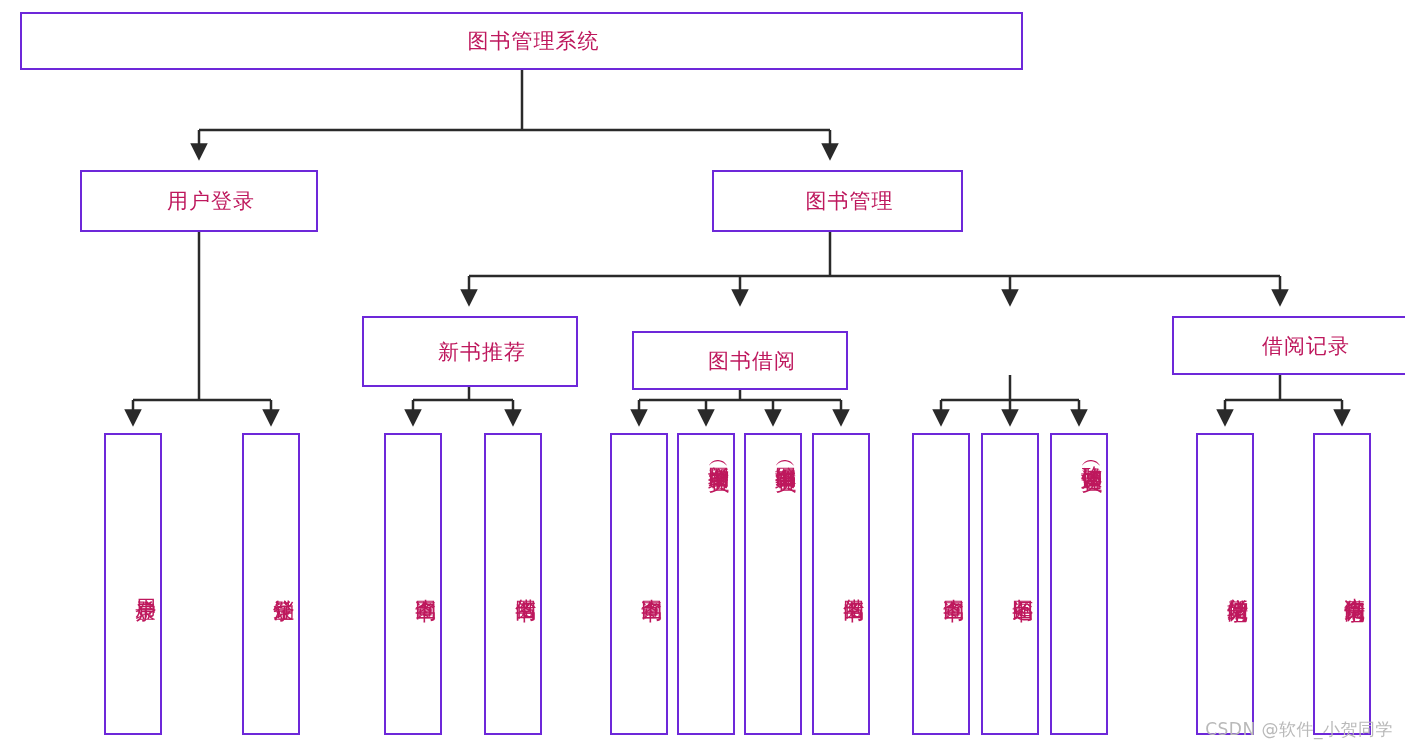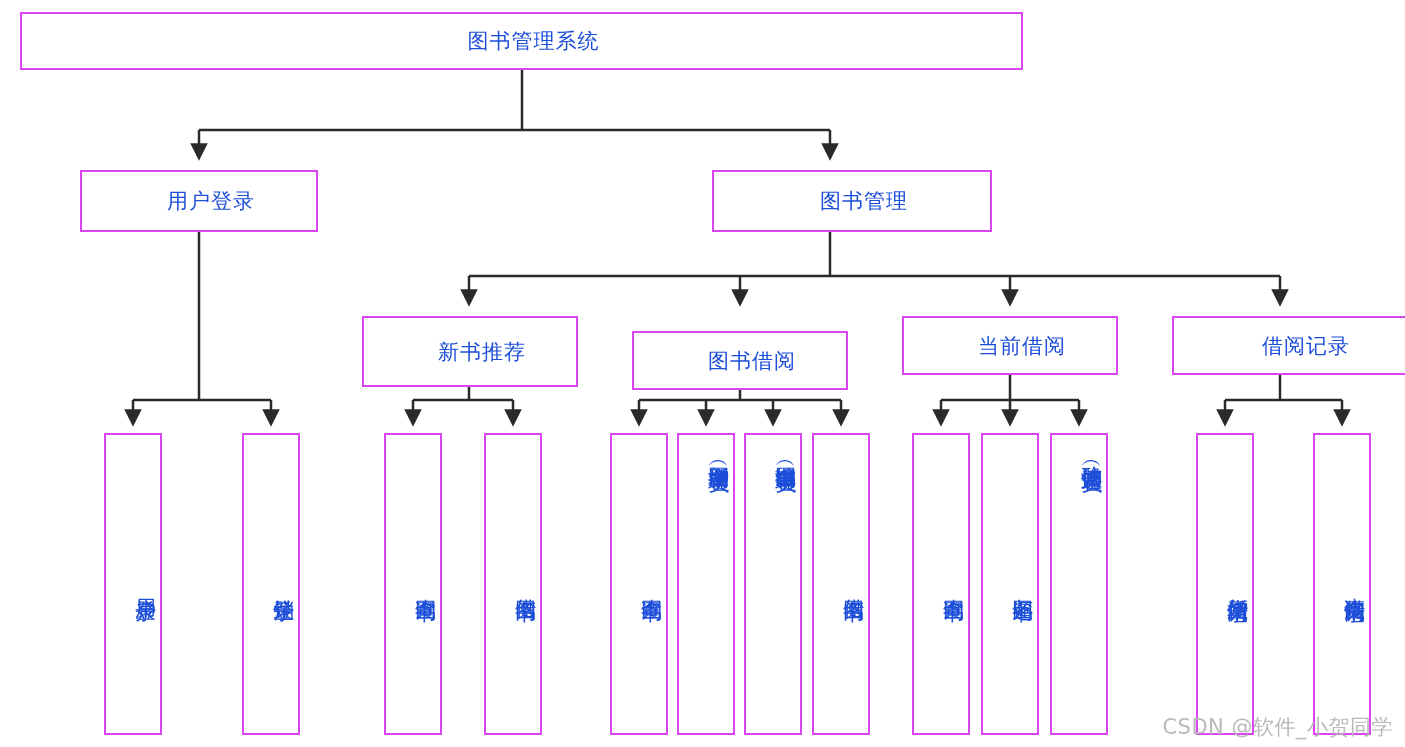--- a/index.html
+++ b/index.html
@@ -21,26 +21,26 @@
     position: absolute;
     left: 0;
     top: 0;
     width: 1405px;
     height: 747px;
     pointer-events: none;
   }
   .node {
     position: absolute;
     box-sizing: border-box;
-    border: 2px solid #d946ef;
+    border: 2px solid #6d28d9;
     background: #ffffff;
     display: flex;
     align-items: center;
     justify-content: center;
-    color: #1d4ed8;
+    color: #be185d;
     padding-left: 24px;
   }
   .node.horiz {
     font-size: 21px;
     letter-spacing: 1px;
   }
   .node.vert {
     writing-mode: vertical-rl;
     text-orientation: upright;
     font-size: 21px;
@@ -56,21 +56,21 @@
   }
   .node-label {
     display: block;
     white-space: pre-line;
     text-align: center;
   }
   .watermark {
     position: absolute;
     right: 12px;
     bottom: 6px;
-    font-size: 21px;
+    font-size: 17px;
     color: #b9b9b9;
     letter-spacing: 0.5px;
     white-space: nowrap;
   }
 </style>
 </head>
 <body>
 
 <div id="canvas">
 
@@ -124,32 +124,29 @@
     </g>
   </svg>
 
   <div class="node horiz" style="left:20px; top:12px; width:1003px; height:58px;">
     <span class="node-label">图书管理系统</span>
   </div>
 
   <div class="node horiz" style="left:80px; top:170px; width:238px; height:62px;">
     <span class="node-label">用户登录</span>
   </div>
-  <div class="node horiz" style="left:712px; top:170px; width:280px; height:62px;">
+  <div class="node horiz" style="left:712px; top:170px; width:251px; height:62px;">
     <span class="node-label">图书管理</span>
   </div>
 
   <div class="node horiz" style="left:362px; top:316px; width:216px; height:71px;">
     <span class="node-label">新书推荐</span>
   </div>
   <div class="node horiz" style="left:632px; top:316px; width:216px; height:59px;margin-top:15px;">
     <span class="node-label">图书借阅</span>
-  </div>
-  <div class="node horiz" style="left:902px; top:316px; width:216px; height:59px;">
-    <span class="node-label">当前借阅</span>
   </div>
   <div class="node horiz" style="left:1172px; top:316px; width:244px; height:59px;">
     <span class="node-label">借阅记录</span>
   </div>
 
   <div class="node vert centered" style="left:104px; top:433px; width:58px; height:302px;">
     <span class="node-label">用户登录</span>
   </div>
   <div class="node vert centered" style="left:242px; top:433px; width:58px; height:302px;">
     <span class="node-label">注销登录</span>

